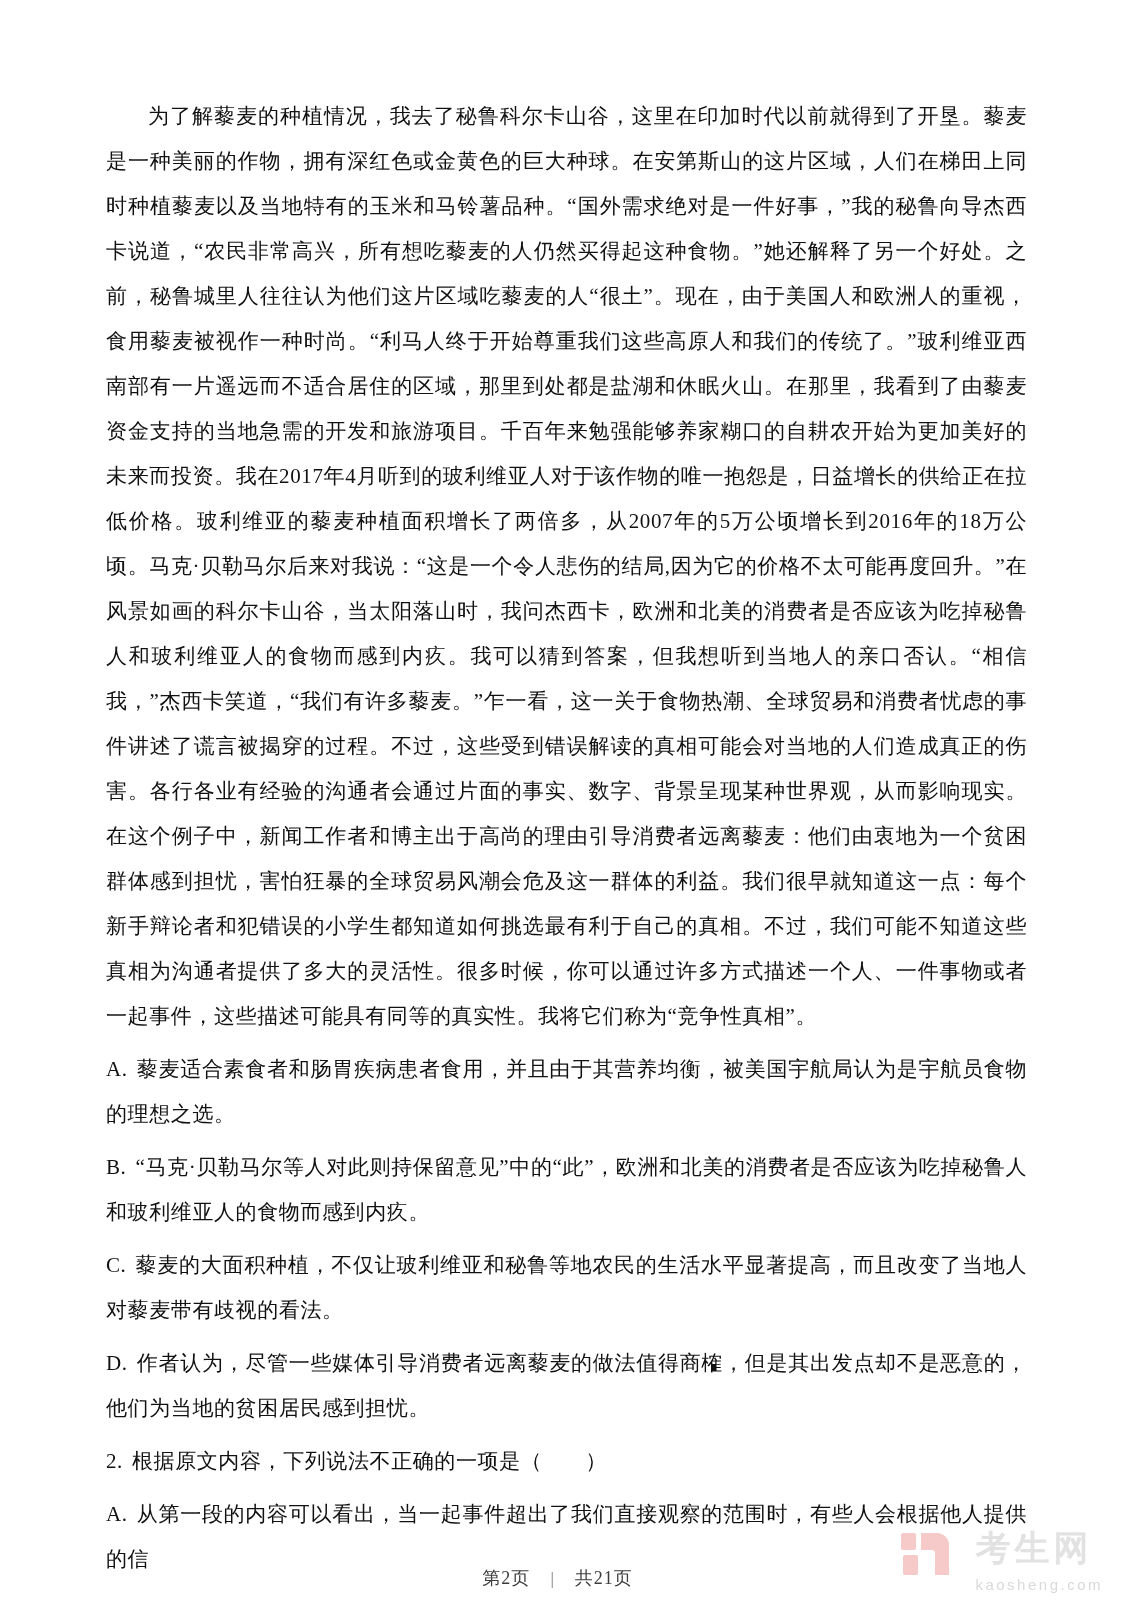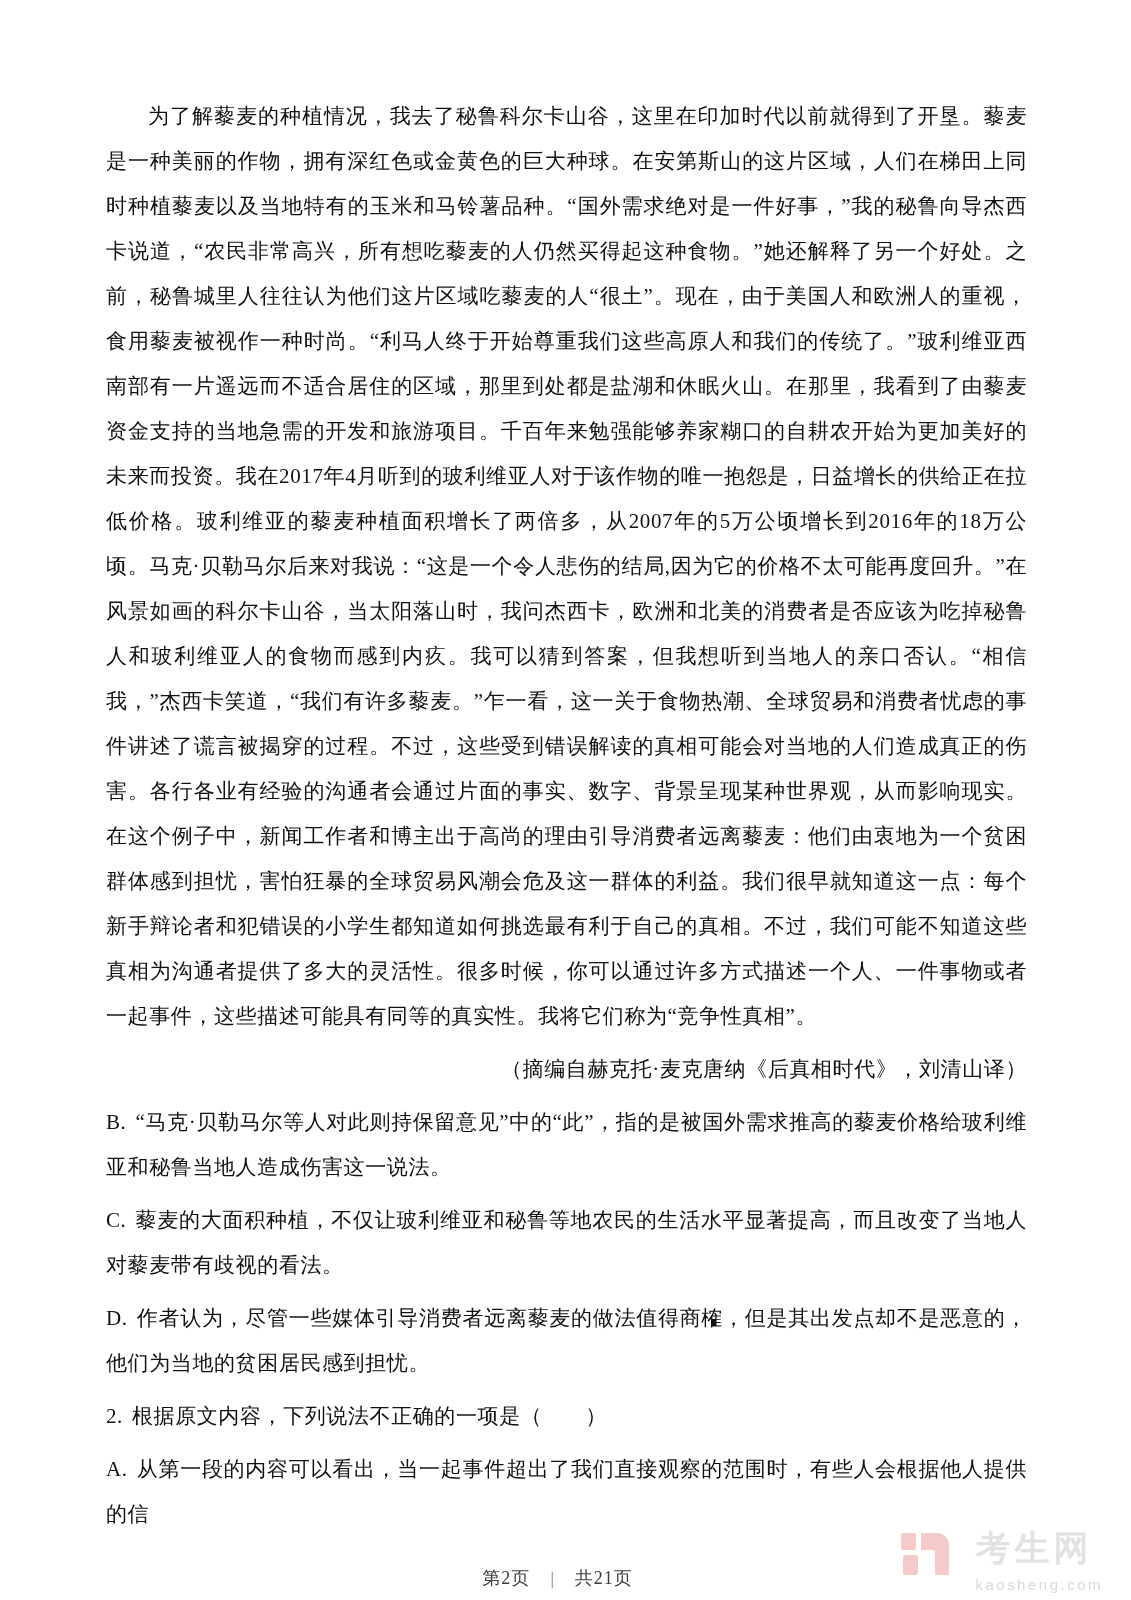--- a/index.html
+++ b/index.html
@@ -81,24 +81,26 @@
 </style>
 </head>
 <body>
 
 <div class="page">
 
   <div class="content">
 
     <p class="passage-paragraph">为了解藜麦的种植情况，我去了秘鲁科尔卡山谷，这里在印加时代以前就得到了开垦。藜麦是一种美丽的作物，拥有深红色或金黄色的巨大种球。在安第斯山的这片区域，人们在梯田上同时种植藜麦以及当地特有的玉米和马铃薯品种。“国外需求绝对是一件好事，”我的秘鲁向导杰西卡说道，“农民非常高兴，所有想吃藜麦的人仍然买得起这种食物。”她还解释了另一个好处。之前，秘鲁城里人往往认为他们这片区域吃藜麦的人“很土”。现在，由于美国人和欧洲人的重视，食用藜麦被视作一种时尚。“利马人终于开始尊重我们这些高原人和我们的传统了。”玻利维亚西南部有一片遥远而不适合居住的区域，那里到处都是盐湖和休眠火山。在那里，我看到了由藜麦资金支持的当地急需的开发和旅游项目。千百年来勉强能够养家糊口的自耕农开始为更加美好的未来而投资。我在2017年4月听到的玻利维亚人对于该作物的唯一抱怨是，日益增长的供给正在拉低价格。玻利维亚的藜麦种植面积增长了两倍多，从2007年的5万公顷增长到2016年的18万公顷。马克·贝勒马尔后来对我说：“这是一个令人悲伤的结局,因为它的价格不太可能再度回升。”在风景如画的科尔卡山谷，当太阳落山时，我问杰西卡，欧洲和北美的消费者是否应该为吃掉秘鲁人和玻利维亚人的食物而感到内疚。我可以猜到答案，但我想听到当地人的亲口否认。“相信我，”杰西卡笑道，“我们有许多藜麦。”乍一看，这一关于食物热潮、全球贸易和消费者忧虑的事件讲述了谎言被揭穿的过程。不过，这些受到错误解读的真相可能会对当地的人们造成真正的伤害。各行各业有经验的沟通者会通过片面的事实、数字、背景呈现某种世界观，从而影响现实。在这个例子中，新闻工作者和博主出于高尚的理由引导消费者远离藜麦：他们由衷地为一个贫困群体感到担忧，害怕狂暴的全球贸易风潮会危及这一群体的利益。我们很早就知道这一点：每个新手辩论者和犯错误的小学生都知道如何挑选最有利于自己的真相。不过，我们可能不知道这些真相为沟通者提供了多大的灵活性。很多时候，你可以通过许多方式描述一个人、一件事物或者一起事件，这些描述可能具有同等的真实性。我将它们称为“竞争性真相”。</p>
 
-    <p class="passage-attribution">（摘编自赫克托·麦克唐纳《后真相时代》，刘清山译）</p>
 
     <p class="option">
-      <span class="opt-label">B.</span><span>“马克·贝勒马尔等人对此则持保留意见”中的“此”，指的是被国外需求推高的藜麦价格给玻利维亚和秘鲁当地人造成伤害这一说法。</span>
+      <span class="opt-label">A.</span><span>藜麦适合素食者和肠胃疾病患者食用，并且由于其营养均衡，被美国宇航局认为是宇航员食物的理想之选。</span>
+    </p>
+    <p class="option">
+      <span class="opt-label">B.</span><span>“马克·贝勒马尔等人对此则持保留意见”中的“此”，欧洲和北美的消费者是否应该为吃掉秘鲁人和玻利维亚人的食物而感到内疚。</span>
     </p>
     <p class="option">
       <span class="opt-label">C.</span><span>藜麦的大面积种植，不仅让玻利维亚和秘鲁等地农民的生活水平显著提高，而且改变了当地人对藜麦带有歧视的看法。</span>
     </p>
     <p class="option">
       <span class="opt-label">D.</span><span>作者认为，尽管一些媒体引导消费者远离藜麦的做法值得商榷，但是其出发点却不是恶意的，他们为当地的贫困居民感到担忧。</span>
     </p>
 
     <p class="question-stem">
       <span class="q-number">2.</span><span>根据原文内容，下列说法不正确的一项是（　　）</span>

